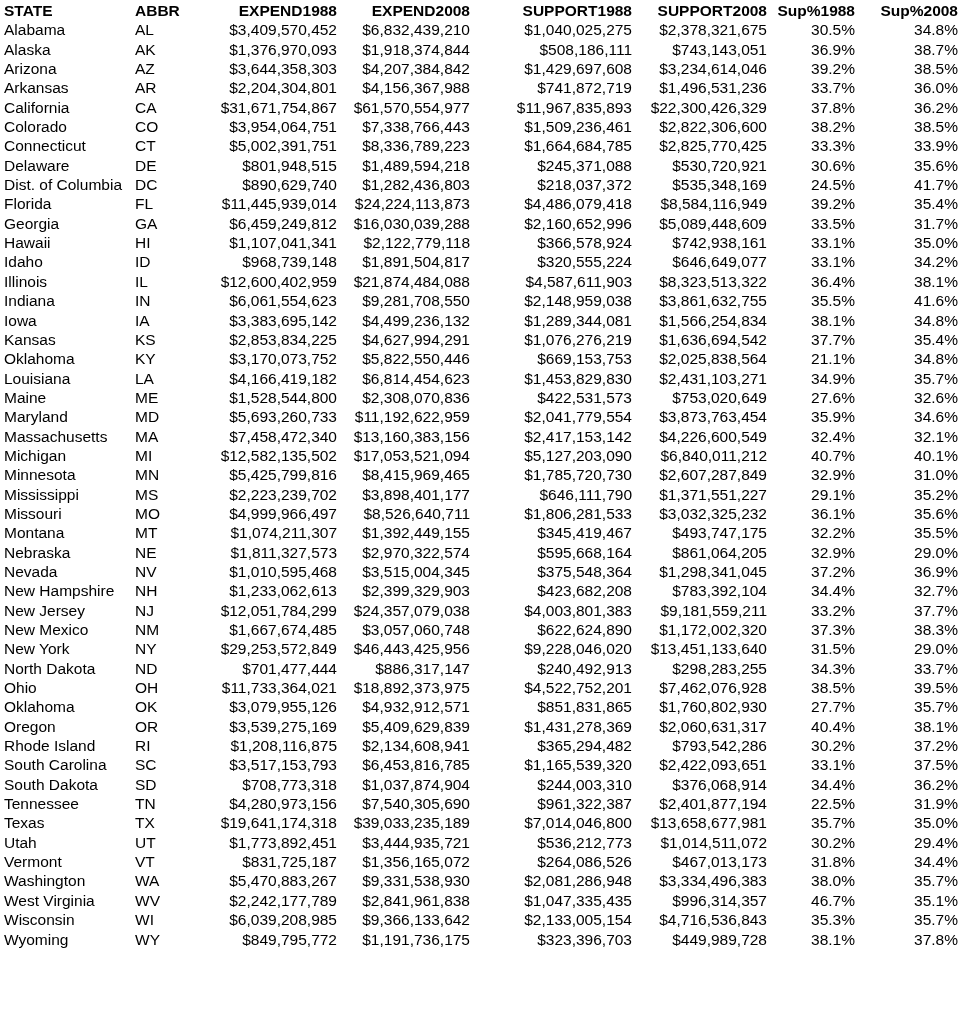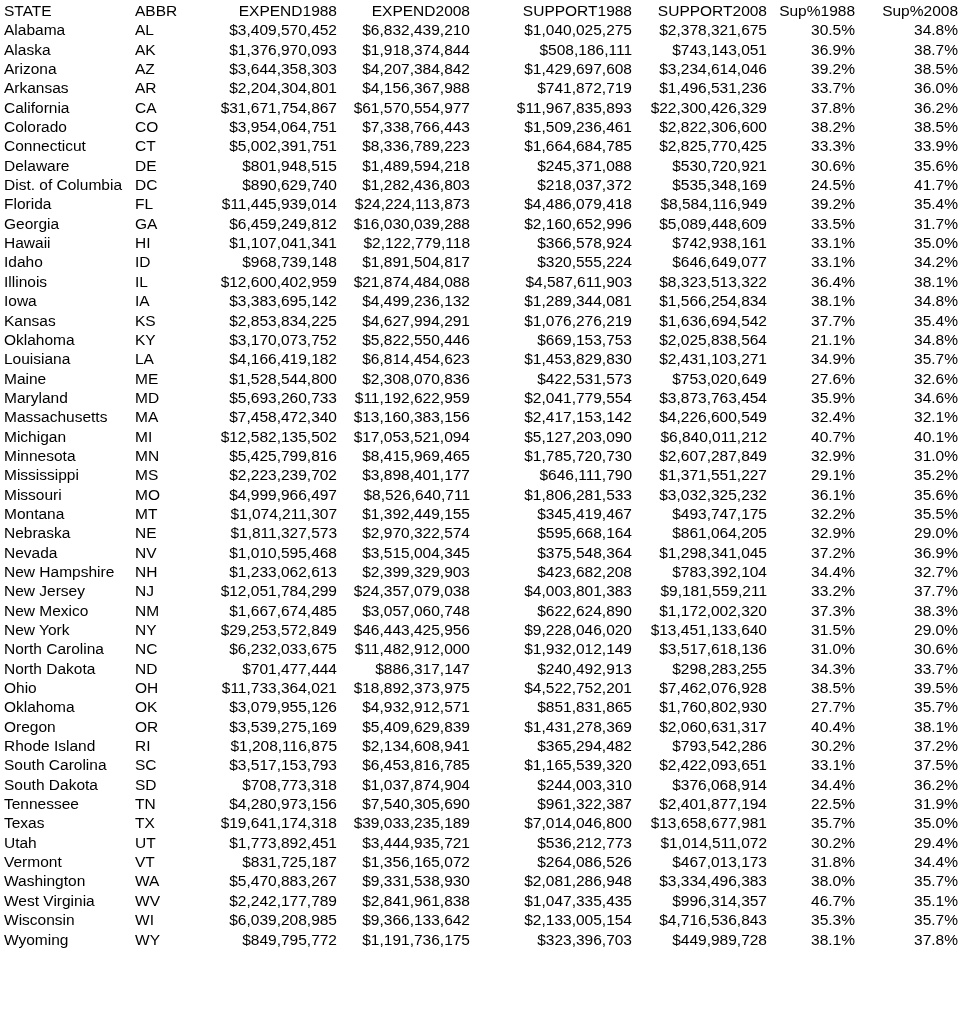--- a/index.html
+++ b/index.html
@@ -21,21 +21,21 @@
   th, td {
     padding: 0;
     font-size: 15.5px;
     line-height: 19.35px;
     height: 19.35px;
     white-space: nowrap;
     overflow: hidden;
     vertical-align: middle;
   }
   th {
-    font-weight: normal;
+    font-weight: bold;
   }
   .al-left  { text-align: left; }
   .al-right { text-align: right; }
   col.c-state { width: 131px; }
   col.c-abbr  { width: 60px;  }
   col.c-e88   { width: 142px; }
   col.c-e08   { width: 133px; }
   col.c-s88   { width: 162px; }
   col.c-s08   { width: 135px; }
   col.c-p88   { width: 88px;  }
@@ -202,20 +202,30 @@
         <td data-name="cell-state" class="al-left">Illinois</td>
         <td data-name="cell-abbr" class="al-left">IL</td>
         <td data-name="cell-expend1988" class="al-right">$12,600,402,959</td>
         <td data-name="cell-expend2008" class="al-right">$21,874,484,088</td>
         <td data-name="cell-support1988" class="al-right">$4,587,611,903</td>
         <td data-name="cell-support2008" class="al-right">$8,323,513,322</td>
         <td data-name="cell-sup_pct_1988" class="al-right">36.4%</td>
         <td data-name="cell-sup_pct_2008" class="al-right">38.1%</td>
       </tr>
       <tr data-name="table-row">
+        <td data-name="cell-state" class="al-left">Indiana</td>
+        <td data-name="cell-abbr" class="al-left">IN</td>
+        <td data-name="cell-expend1988" class="al-right">$6,061,554,623</td>
+        <td data-name="cell-expend2008" class="al-right">$9,281,708,550</td>
+        <td data-name="cell-support1988" class="al-right">$2,148,959,038</td>
+        <td data-name="cell-support2008" class="al-right">$3,861,632,755</td>
+        <td data-name="cell-sup_pct_1988" class="al-right">35.5%</td>
+        <td data-name="cell-sup_pct_2008" class="al-right">41.6%</td>
+      </tr>
+      <tr data-name="table-row">
         <td data-name="cell-state" class="al-left">Iowa</td>
         <td data-name="cell-abbr" class="al-left">IA</td>
         <td data-name="cell-expend1988" class="al-right">$3,383,695,142</td>
         <td data-name="cell-expend2008" class="al-right">$4,499,236,132</td>
         <td data-name="cell-support1988" class="al-right">$1,289,344,081</td>
         <td data-name="cell-support2008" class="al-right">$1,566,254,834</td>
         <td data-name="cell-sup_pct_1988" class="al-right">38.1%</td>
         <td data-name="cell-sup_pct_2008" class="al-right">34.8%</td>
       </tr>
       <tr data-name="table-row">
@@ -382,30 +392,20 @@
         <td data-name="cell-state" class="al-left">New York</td>
         <td data-name="cell-abbr" class="al-left">NY</td>
         <td data-name="cell-expend1988" class="al-right">$29,253,572,849</td>
         <td data-name="cell-expend2008" class="al-right">$46,443,425,956</td>
         <td data-name="cell-support1988" class="al-right">$9,228,046,020</td>
         <td data-name="cell-support2008" class="al-right">$13,451,133,640</td>
         <td data-name="cell-sup_pct_1988" class="al-right">31.5%</td>
         <td data-name="cell-sup_pct_2008" class="al-right">29.0%</td>
       </tr>
       <tr data-name="table-row">
-        <td data-name="cell-state" class="al-left">North Carolina</td>
-        <td data-name="cell-abbr" class="al-left">NC</td>
-        <td data-name="cell-expend1988" class="al-right">$6,232,033,675</td>
-        <td data-name="cell-expend2008" class="al-right">$11,482,912,000</td>
-        <td data-name="cell-support1988" class="al-right">$1,932,012,149</td>
-        <td data-name="cell-support2008" class="al-right">$3,517,618,136</td>
-        <td data-name="cell-sup_pct_1988" class="al-right">31.0%</td>
-        <td data-name="cell-sup_pct_2008" class="al-right">30.6%</td>
-      </tr>
-      <tr data-name="table-row">
         <td data-name="cell-state" class="al-left">North Dakota</td>
         <td data-name="cell-abbr" class="al-left">ND</td>
         <td data-name="cell-expend1988" class="al-right">$701,477,444</td>
         <td data-name="cell-expend2008" class="al-right">$886,317,147</td>
         <td data-name="cell-support1988" class="al-right">$240,492,913</td>
         <td data-name="cell-support2008" class="al-right">$298,283,255</td>
         <td data-name="cell-sup_pct_1988" class="al-right">34.3%</td>
         <td data-name="cell-sup_pct_2008" class="al-right">33.7%</td>
       </tr>
       <tr data-name="table-row">

